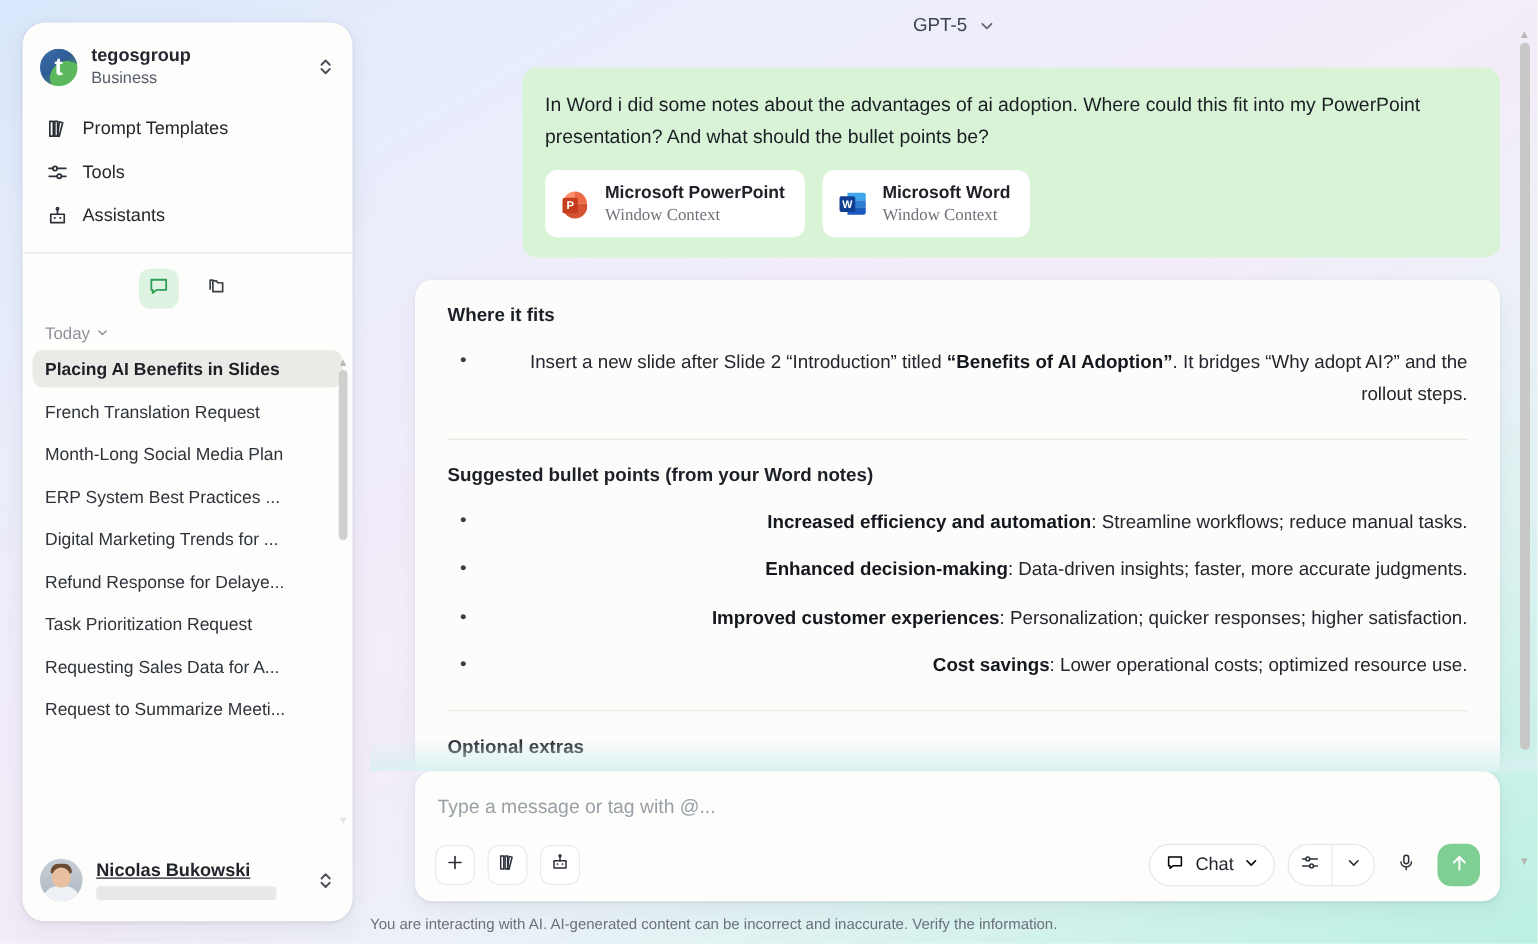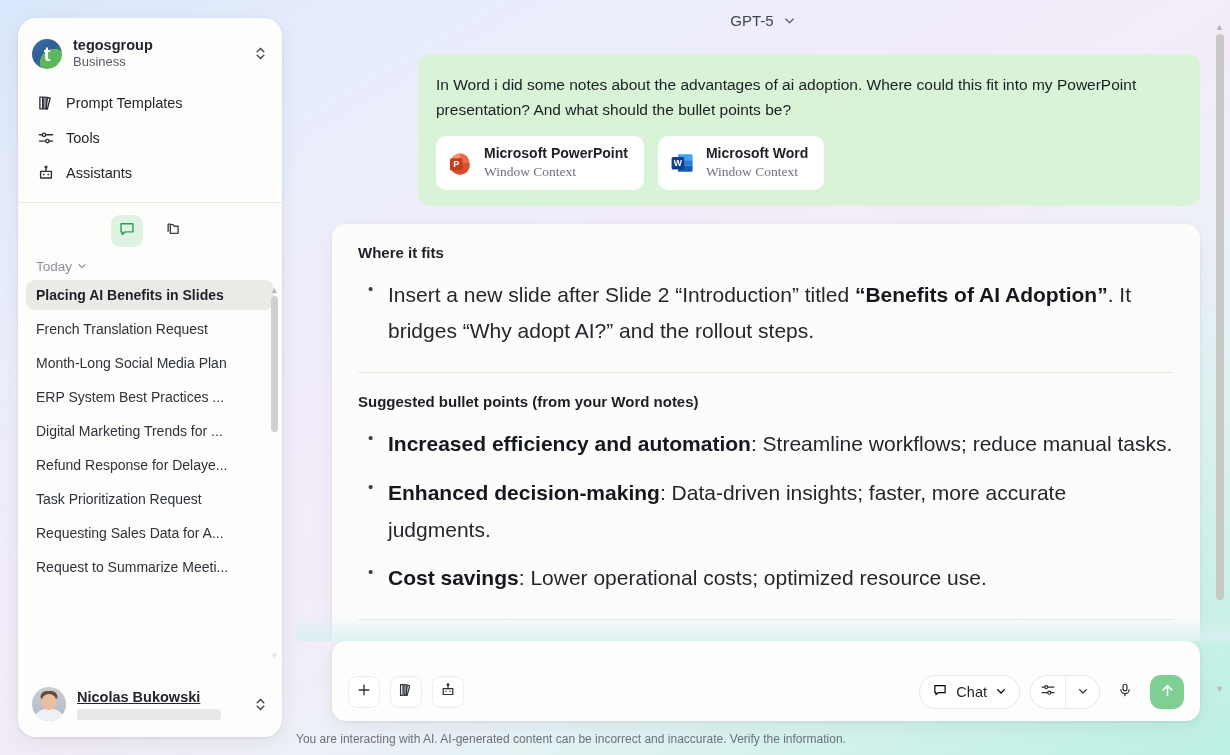--- a/index.html
+++ b/index.html
@@ -214,22 +214,23 @@
     background: #fcfcfb;
     border-radius: 14px;
     padding: 20px 26px 18px 26px;
     box-shadow: 0 1px 3px rgba(30,40,60,.07), 0 6px 20px rgba(30,40,60,.05);
     position: relative;
   }
   .sec-head { font-size: 15px; font-weight: 700; color: #1c1f26; }
   .ul { list-style: none; margin: 16px 0 0 0; }
   .ul li {
     position: relative; padding-left: 30px;
-    font-size: 21px; line-height: 1.75; color: #23262d;
+    font-size: 15px; line-height: 1.75; color: #23262d;
     margin-bottom: 12px;
+    text-align: right;
   }
   .ul li:last-child { margin-bottom: 0; }
   .ul li::before {
     content: "•"; position: absolute; left: 10px; top: -1px;
     color: #3a3d45; font-size: 15px;
   }
   .ul li b { font-weight: 700; color: #14171d; }
   .hr { height: 1px; background: #e9e8e5; margin: 22px 0 20px 0; }
 
   .thread-fade {
@@ -496,35 +497,39 @@
 
       <div class="sec-head">Suggested bullet points (from your Word notes)</div>
       <ul class="ul">
         <li>
           <b>Increased efficiency and automation</b><span>: Streamline workflows; reduce manual tasks.</span>
         </li>
         <li>
           <b>Enhanced decision-making</b><span>: Data-driven insights; faster, more accurate judgments.</span>
         </li>
         <li>
+          <b>Improved customer experiences</b><span>: Personalization; quicker responses; higher satisfaction.</span>
+        </li>
+        <li>
           <b>Cost savings</b><span>: Lower operational costs; optimized resource use.</span>
         </li>
       </ul>
 
       <div class="hr"></div>
 
       <div class="sec-head">Optional extras</div>
 
     </div>
 
     <div class="thread-fade"></div>
   </div>
 
   <div class="composer-wrap">
     <div class="composer">
+      <input class="composer-input" type="text" autofocus="" placeholder="Type a message or tag with @..." style="">
       <div class="composer-row">
 
         <div class="tool-btn">
           <span>
             <svg width="16" height="16" viewBox="0 0 18 18" fill="none" stroke="currentColor" stroke-width="1.5" stroke-linecap="round">
                 <path d="M9 3.6v10.8"></path>
                 <path d="M3.6 9h10.8"></path>
               </svg>
           </span>
         </div>

